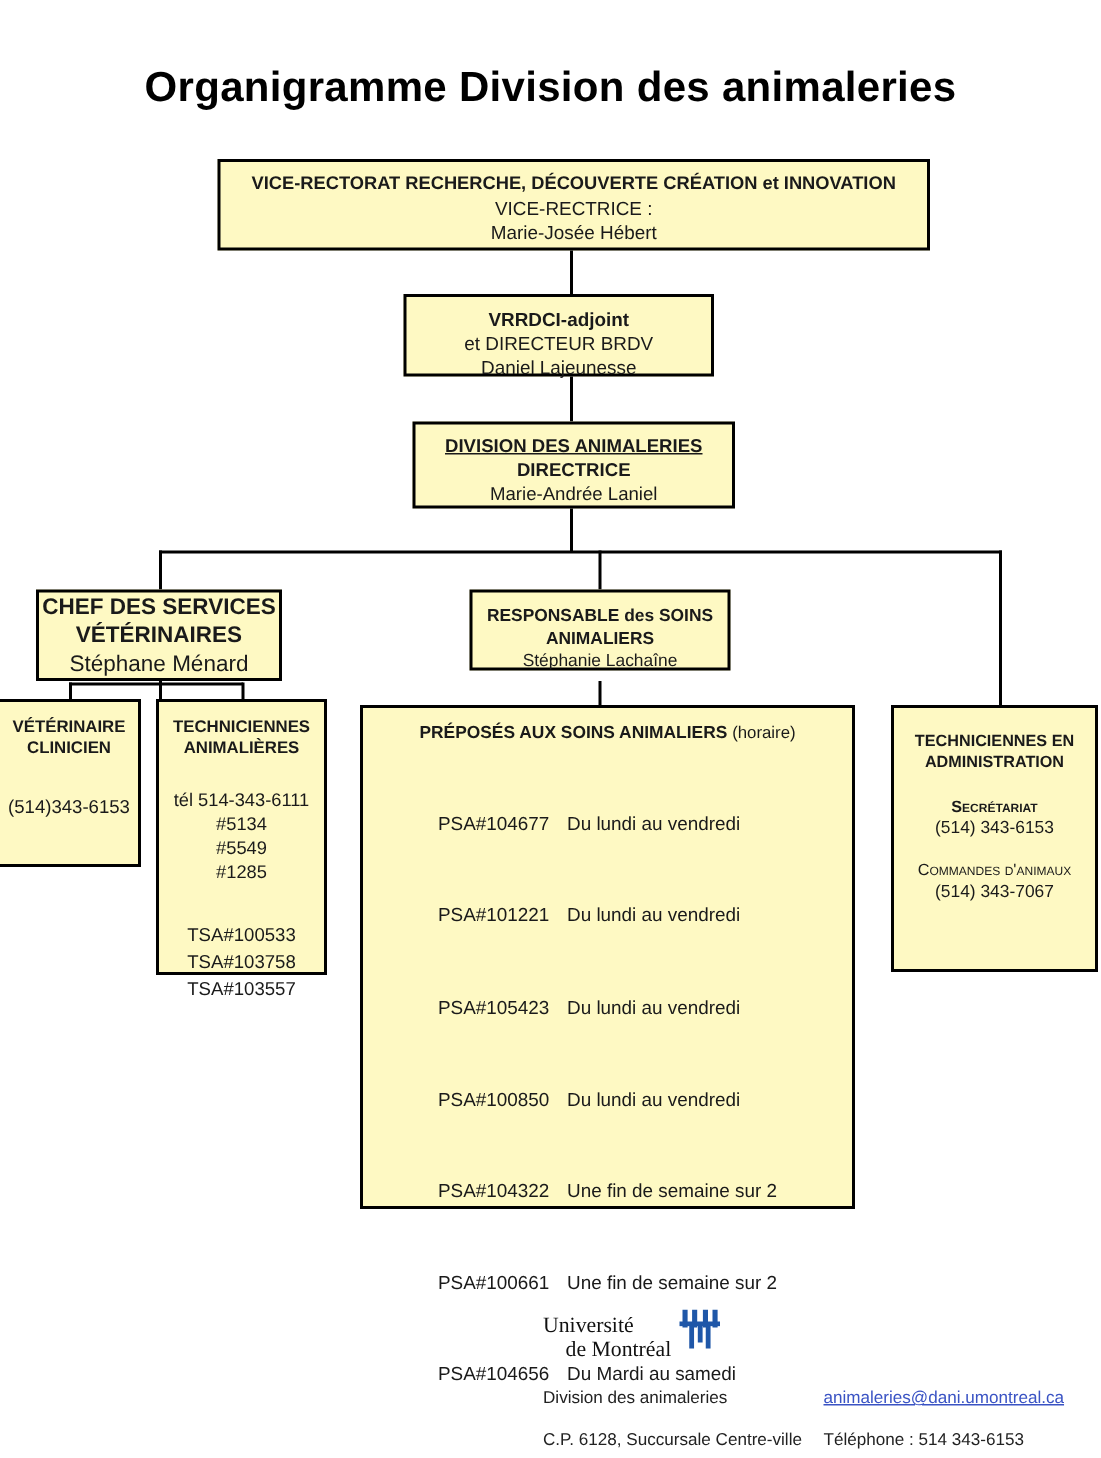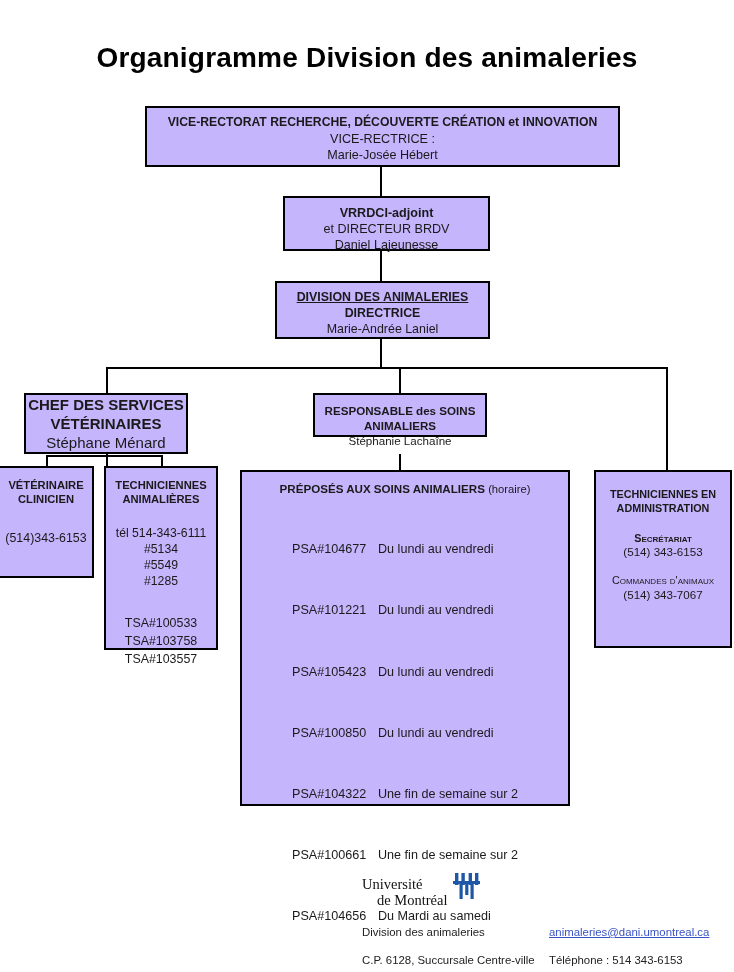--- a/index.html
+++ b/index.html
@@ -29,21 +29,21 @@
     font-size: 28px;
     font-weight: bold;
     letter-spacing: 0.2px;
     color: #000;
   }
 
   
   .box {
     position: absolute;
     box-sizing: border-box;
-    background: #c4b5fd;
+    background: #fef9c3;
     border: 2.2px solid #000;
     text-align: center;
     line-height: 1.28;
   }
   .box .ln { display: block; }
   .b-bold { font-weight: bold; }
   .b-reg  { font-weight: normal; }
   .u-line { text-decoration: underline; }
 
   
@@ -56,25 +56,25 @@
     position: absolute;
     height: 2px;
     background: #000;
   }
 
   
   #box-vr      { left:145px; top:106px;  width:475px; height:61px;  padding-top:7px;  font-size:12.5px; }
   #box-vr .t1  { font-size:12.2px; }
   #box-vr .t2, #box-vr .t3 { font-size:12.6px; }
 
-  #box-adj     { left:283px; top:196px;  width:207px; height:55px;  padding-top:7px;  font-size:12.6px; }
+  #box-adj     { left:269px; top:196px;  width:207px; height:55px;  padding-top:7px;  font-size:12.6px; }
   #box-div     { left:275px; top:281px;  width:215px; height:58px;  padding-top:7px;  font-size:12.4px; }
 
   #box-chef    { left:24px;  top:393px;  width:164px; height:61px;  padding-top:0;  font-size:15px; }
-  #box-resp    { left:313px; top:393px;  width:174px; height:44px;  padding-top:9px;  font-size:11.6px; }
+  #box-resp    { left:313px; top:393px;  width:174px; height:54px;  padding-top:9px;  font-size:11.6px; }
 
   #box-vet     { left:-2px;  top:466px;  width:96px;  height:112px; padding-top:10px; font-size:11.2px; }
   #box-vet .phone { margin-top:24px; font-size:12.4px; font-weight:normal; }
 
   #box-tech    { left:104px; top:466px;  width:114px; height:184px; padding-top:10px; font-size:11.2px; }
   #box-tech .tel-block { margin-top:18px; font-size:12.2px; font-weight:normal; line-height:1.32; }
   #box-tech .tsa-block { margin-top:26px; font-size:12.4px; font-weight:normal; line-height:1.45; }
 
   #box-psa     { left:240px; top:470px;  width:330px; height:336px; padding-top:10px; text-align:left; }
   #box-psa .psa-head {

